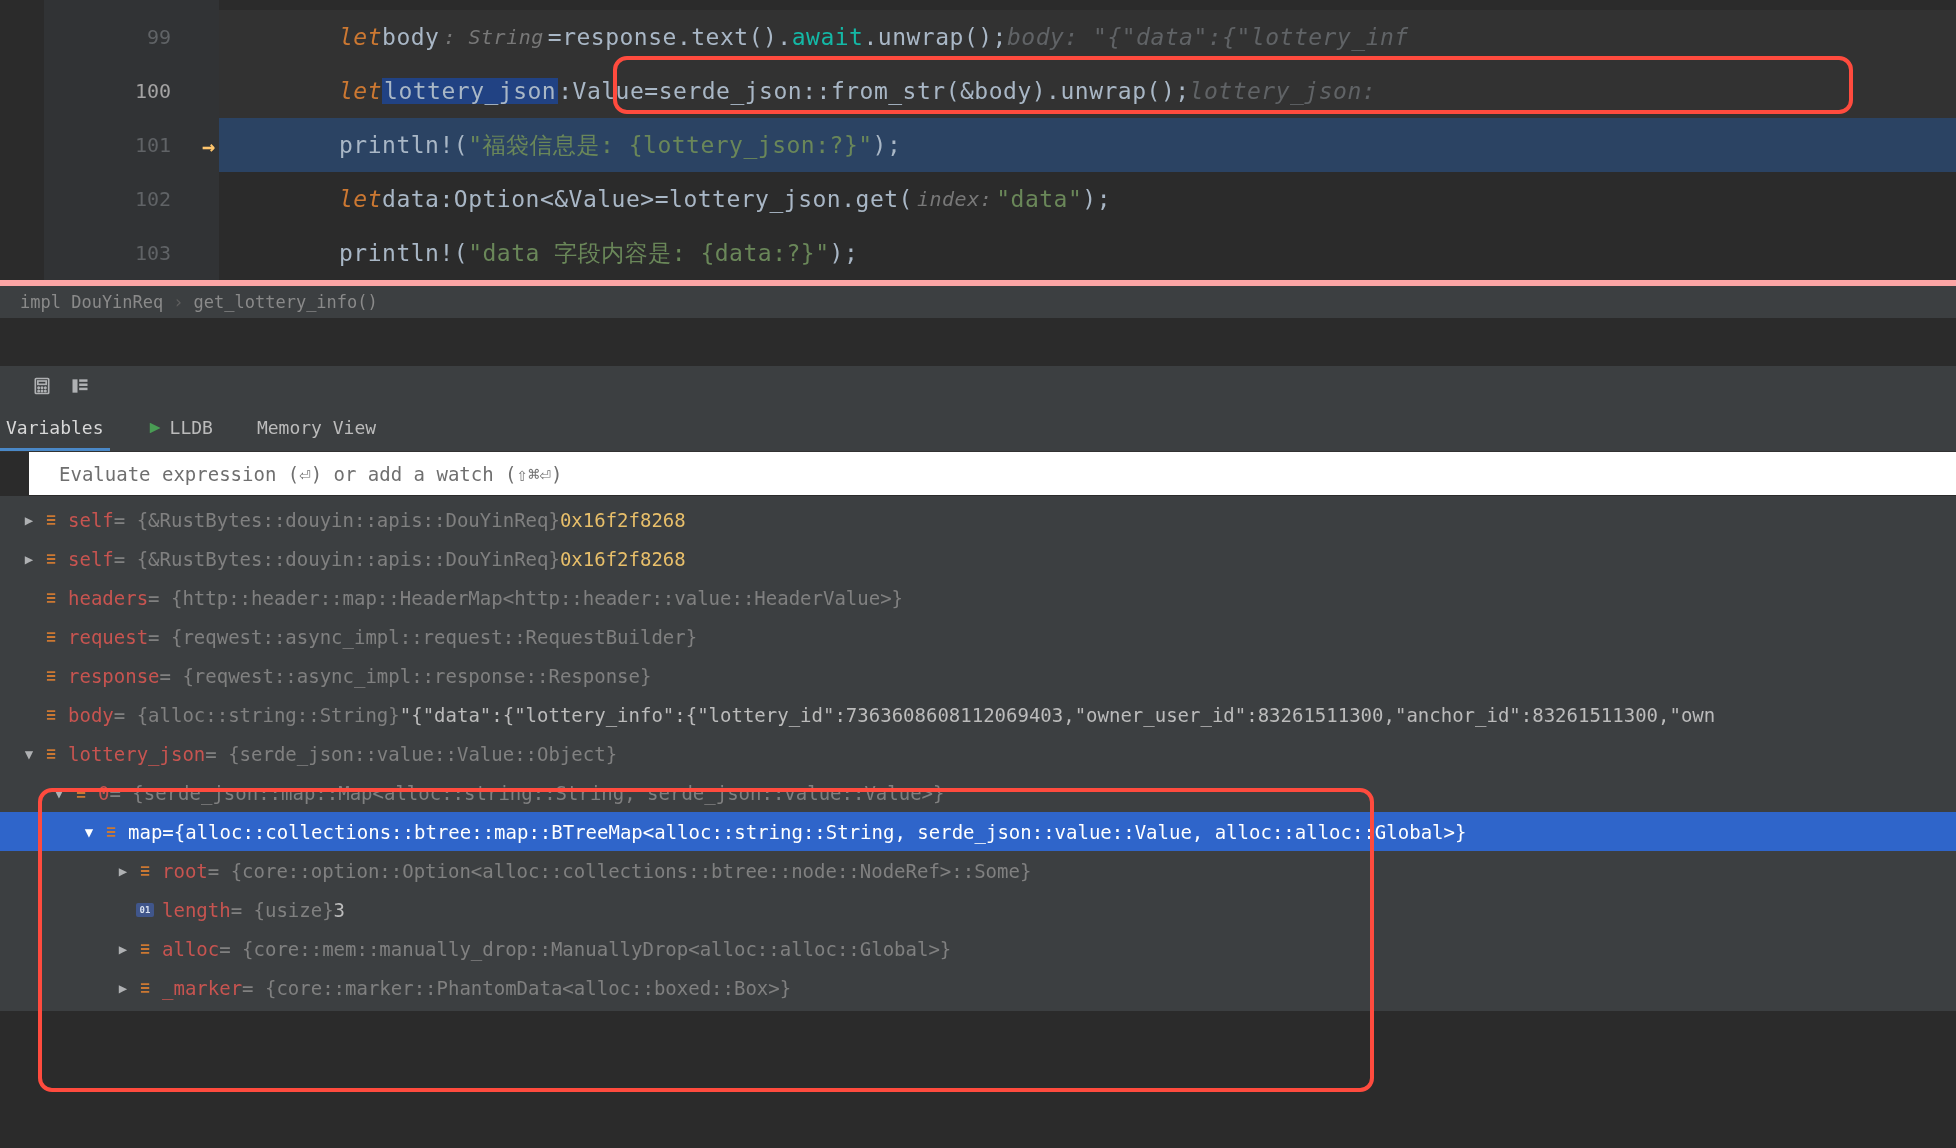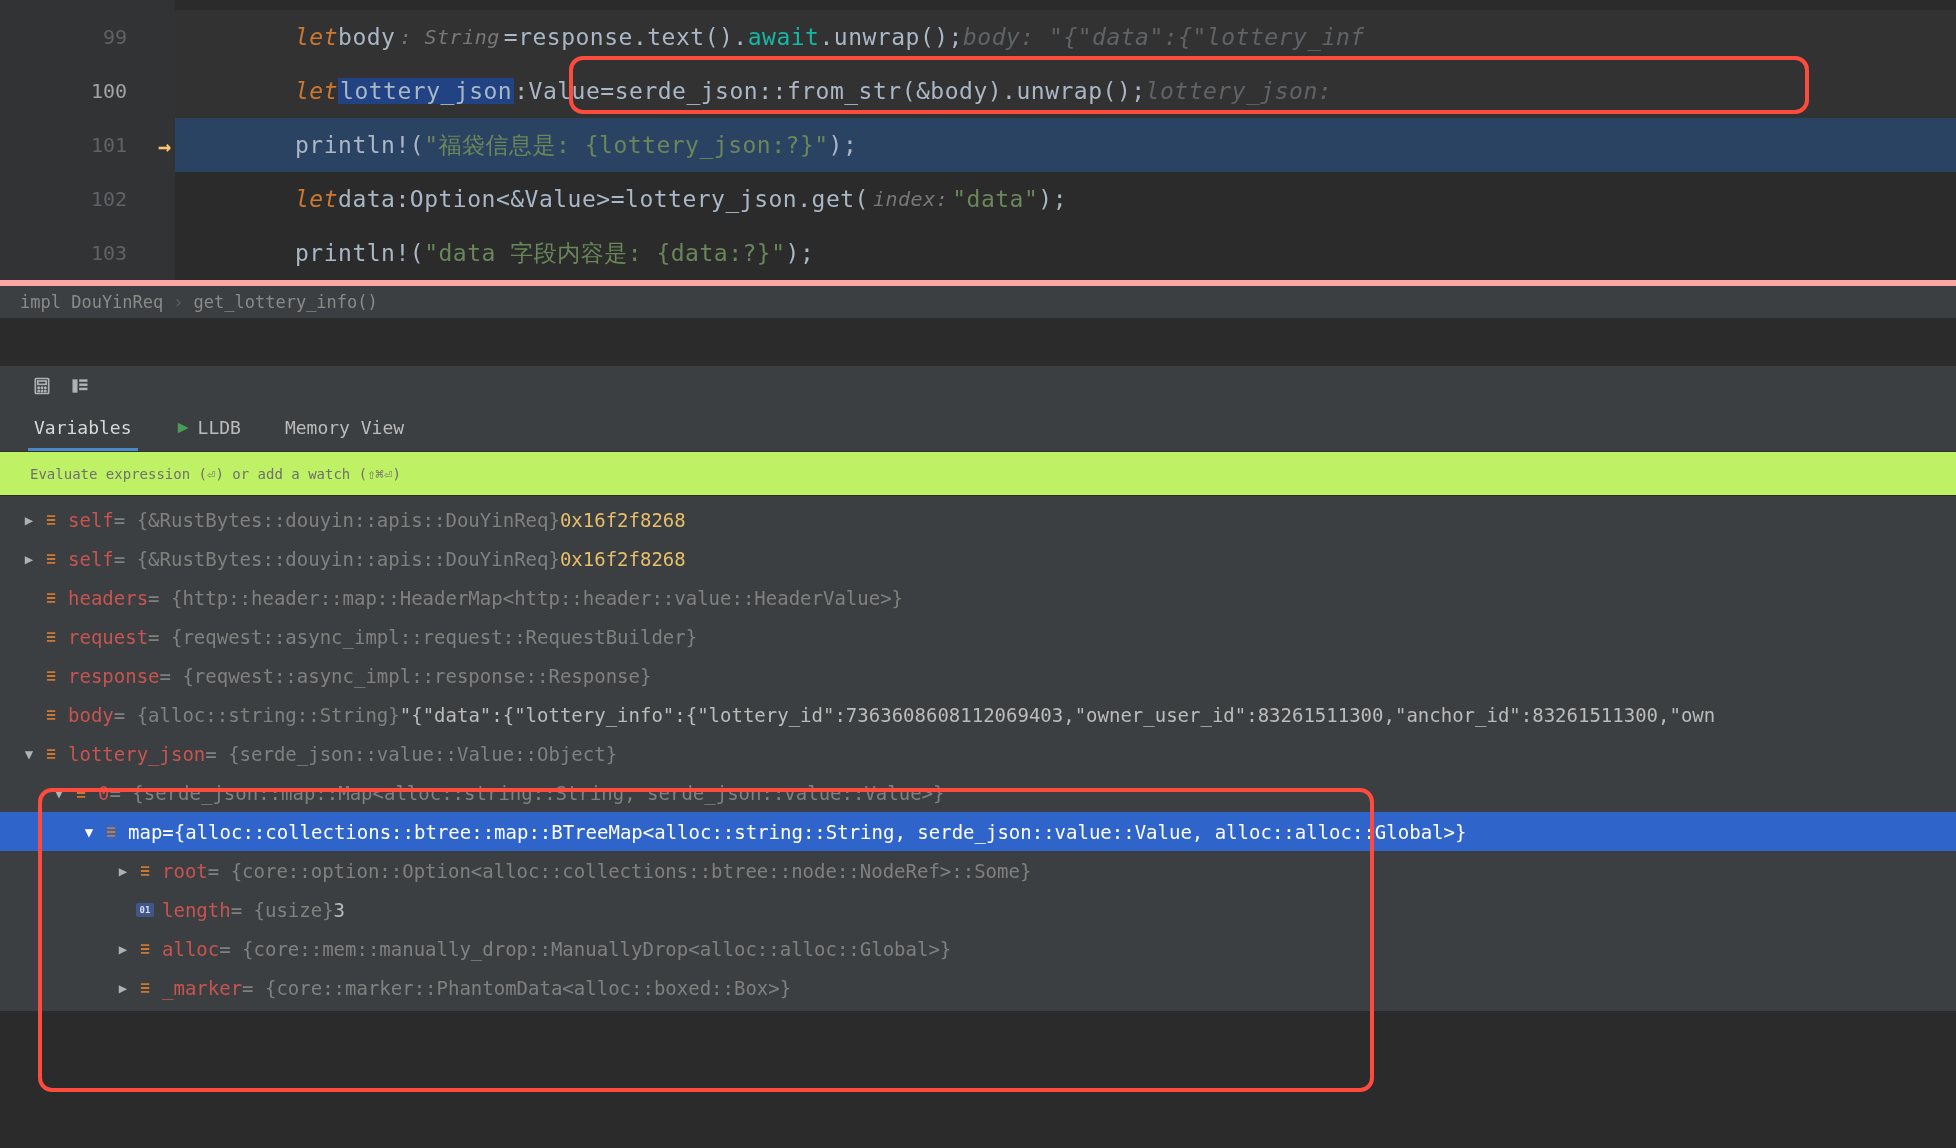--- a/index.html
+++ b/index.html
@@ -13,20 +13,21 @@
     overflow: hidden;
     position: relative;
   }
 
   
   .editor {
     position: relative;
     height: 280px;
     display: flex;
     background: #2b2b2b;
+    padding-left: 44px;
   }
   .gutter {
     width: 175px;
     background: #313335;
     display: flex;
     flex-direction: column;
     padding-top: 10px;
     flex-shrink: 0;
   }
   .gutter-row {
@@ -148,21 +149,20 @@
     color: #afb1b3;
     display: flex;
     align-items: center;
   }
 
   .tabs {
     height: 46px;
     background: #3c3f41;
     display: flex;
     align-items: flex-end;
-    padding-left: 28px;
     gap: 32px;
     border-bottom: 1px solid #323232;
   }
   .tab {
     padding: 10px 6px;
     color: #bbbbbb;
     font-size: 18px;
     display: flex;
     align-items: center;
     gap: 8px;
@@ -176,28 +176,29 @@
   .tab-play {
     width: 14px; height: 14px;
     background: #499c54;
     clip-path: polygon(100% 50%, 0 0, 0 100%);
     transform: scale(0.8);
     display: inline-block;
   }
 
   .watch-input {
     height: 44px;
-    background: #bef264;
+    background: #ffffff;
     display: flex;
     align-items: center;
     padding-left: 30px;
     font-family: Menlo, monospace;
-    font-size: 14px;
+    font-size: 19px;
     color: #6f6f6f;
     border-bottom: 1px solid #2b2b2b;
+    margin-left: 29px;
   }
 
   .vars {
     background: #3c3f41;
     padding: 4px 0;
     position: relative;
     font-size: 19px;
   }
   .var-row {
     height: 39px;

